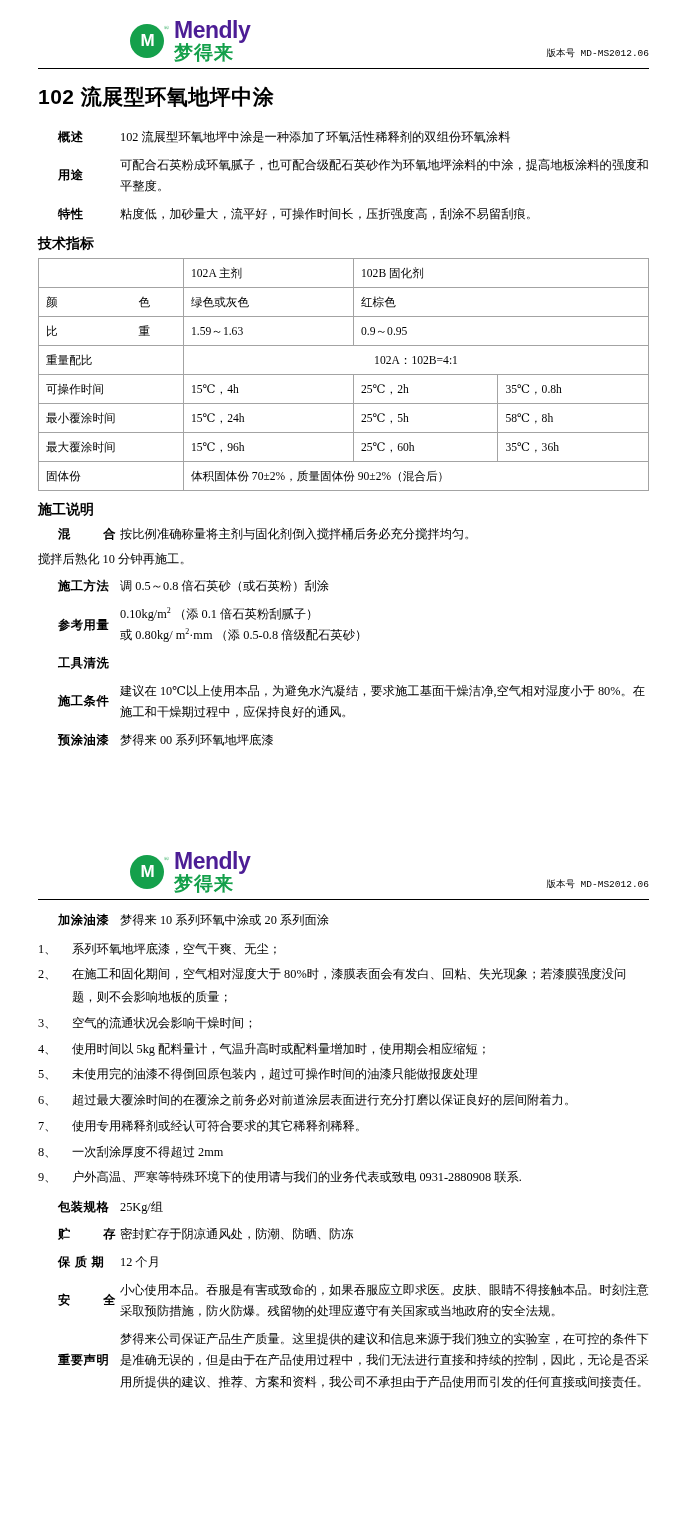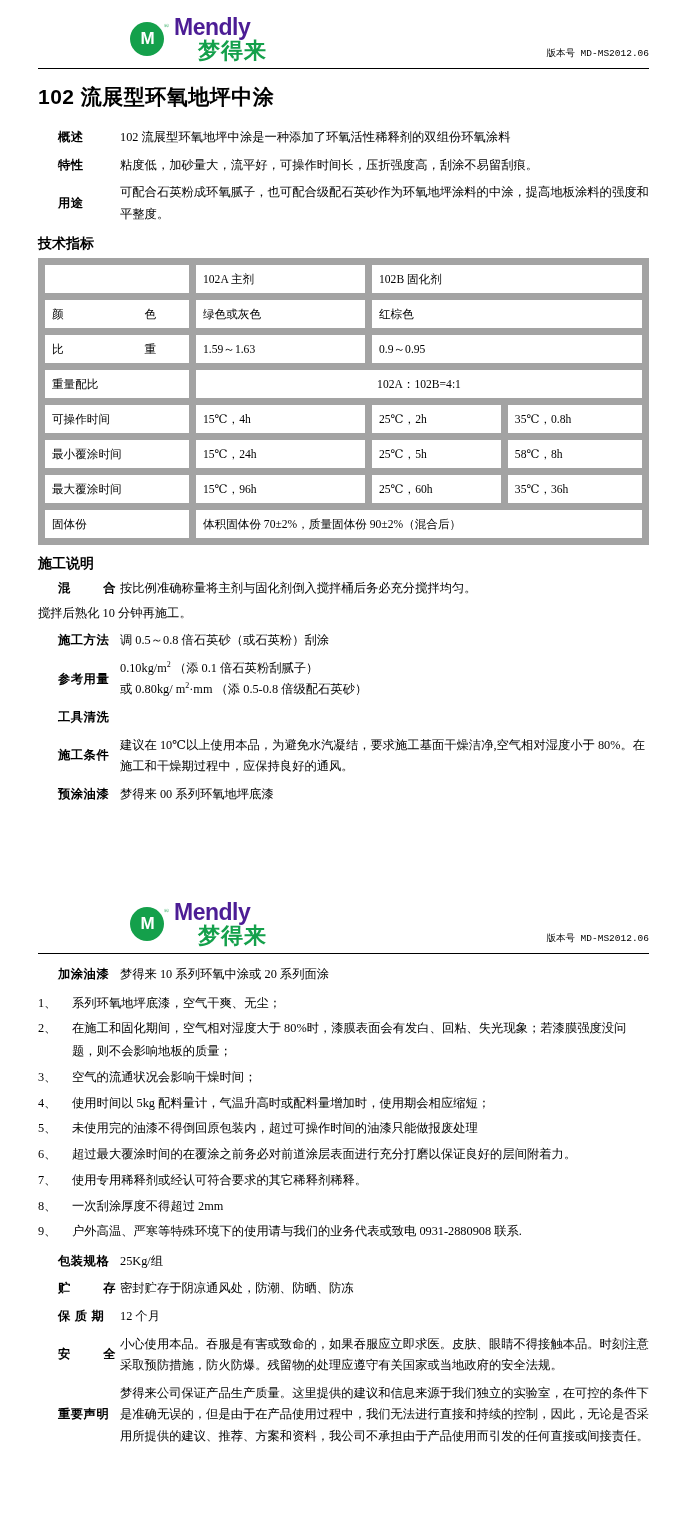--- a/index.html
+++ b/index.html
@@ -76,26 +76,25 @@
     font-family: "Liberation Sans", sans-serif;
     font-weight: bold;
     font-size: 23px;
     color: #4c1d95;
     letter-spacing: -0.5px;
     display: block;
   }
   .logo-words .cn {
     font-family: "Liberation Sans", sans-serif;
     font-weight: bold;
-    font-size: 22px;
+    font-size: 19px;
     color: #14a04b;
     letter-spacing: 1px;
     display: block;
     margin-top: 1px;
-    margin-left: 24px;
   }
   .version-no {
     position: absolute;
     right: 38px;
     bottom: 8px;
     font-size: 9.5px;
     font-family: Liberation Mono, monospace;
     color: #000;
   }
   .hr {
@@ -148,21 +147,21 @@
   }
 
   
   table.spec {
     border-collapse: collapse;
     width: 100%;
     font-size: 11.6px;
     margin-bottom: 4px;
   }
   table.spec td {
-    border: 7px solid #a3a3a3;
+    border: 1px solid #a3a3a3;
     padding: 5px 7px;
     height: 18px;
     vertical-align: middle;
   }
   td.c1 { width: 130px; }
   td.c2 { width: 155px; }
   td.c3 { width: 145px; }
   .cell-spread {
     display: flex;
     justify-content: space-between;
@@ -213,27 +212,27 @@
 
   <div class="page-inner">
     <h1 class="doc-title">102 流展型环氧地坪中涂</h1>
 
     <div class="def-row">
       <div class="def-label">概述</div>
       <div class="def-body">102 流展型环氧地坪中涂是一种添加了环氧活性稀释剂的双组份环氧涂料</div>
     </div>
 
     <div class="def-row">
+      <div class="def-label">用途</div>
+      <div class="def-body">可配合石英粉成环氧腻子，也可配合级配石英砂作为环氧地坪涂料的中涂，提高地板涂料的强度和平整度。</div>
+    </div>
+
+    <div class="def-row">
       <div class="def-label">特性</div>
       <div class="def-body">粘度低，加砂量大，流平好，可操作时间长，压折强度高，刮涂不易留刮痕。</div>
-    </div>
-
-    <div class="def-row">
-      <div class="def-label">用途</div>
-      <div class="def-body">可配合石英粉成环氧腻子，也可配合级配石英砂作为环氧地坪涂料的中涂，提高地板涂料的强度和平整度。</div>
     </div>
 
     <div class="section-head">技术指标</div>
 
     <table class="spec">
       <tbody>
         <tr>
           <td class="c1"></td>
           <td class="c2">102A 主剂</td>
           <td class="c3" colspan="2">102B 固化剂</td>

